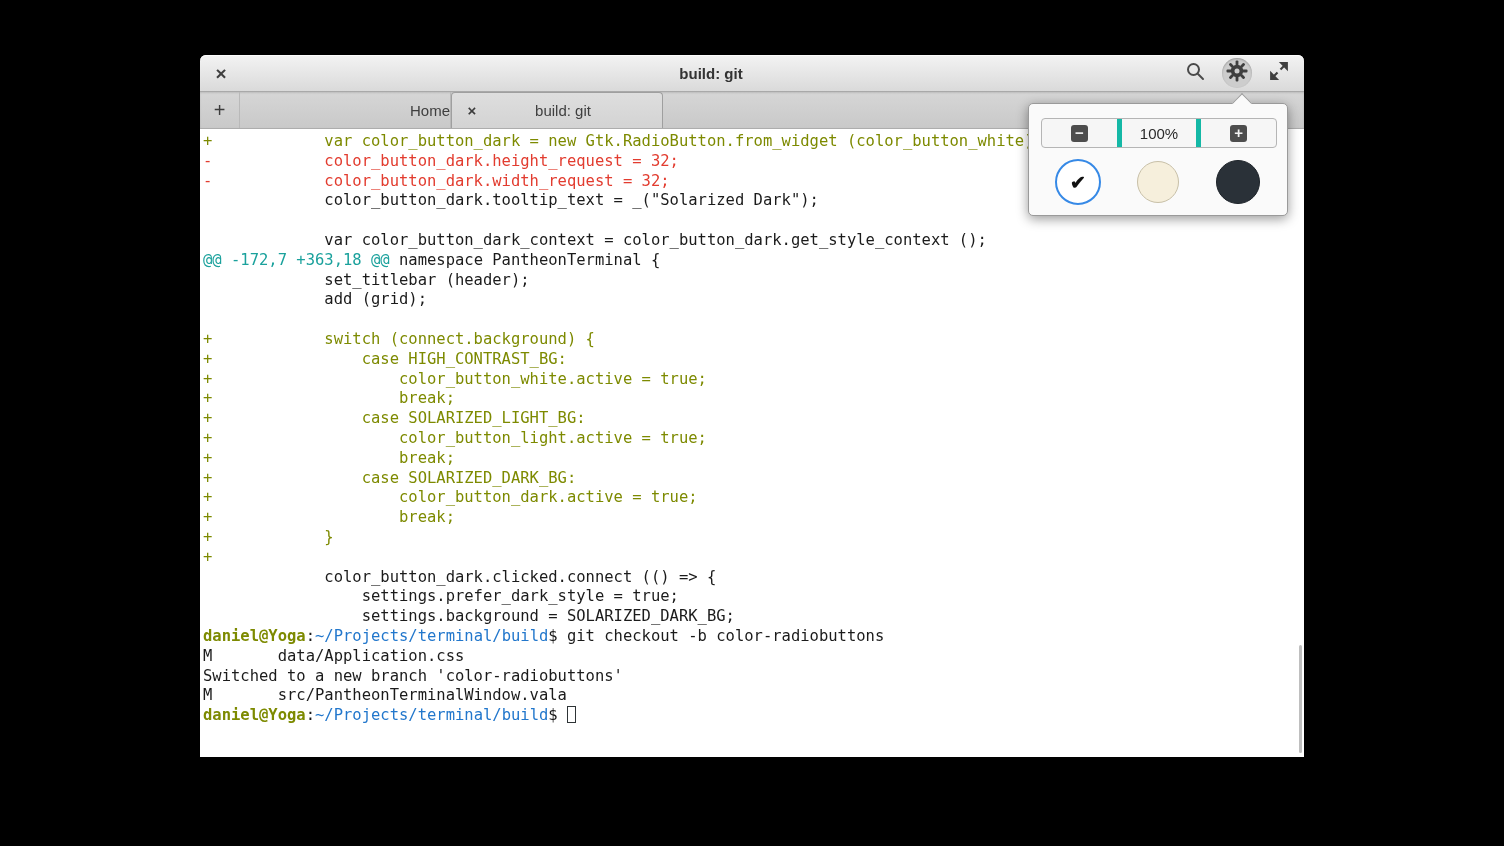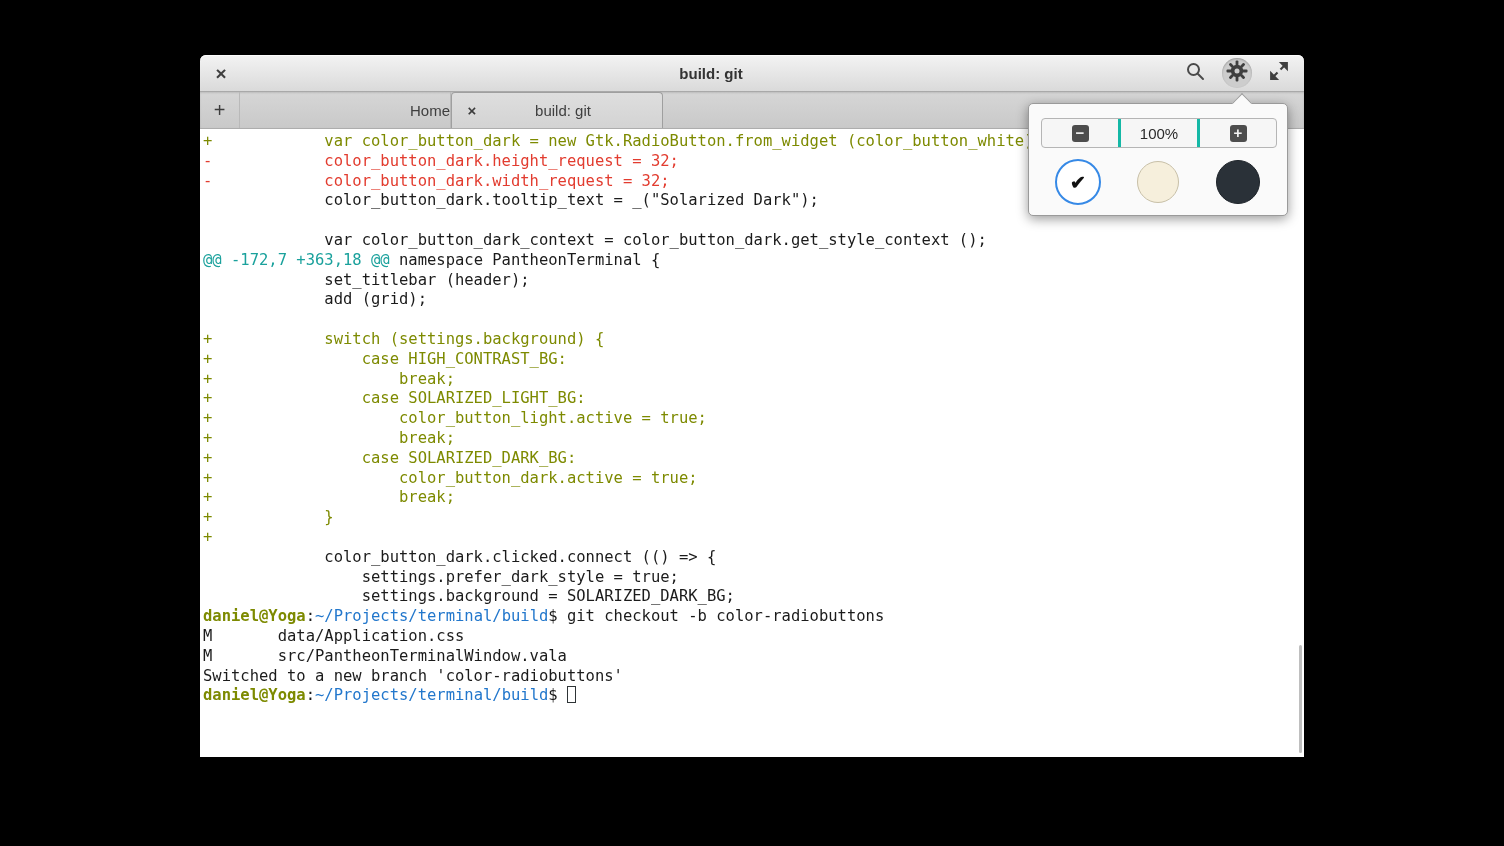--- a/index.html
+++ b/index.html
@@ -57,21 +57,21 @@
   .popover { position:absolute; left:1028px; top:103px; width:260px; height:113px;
              background:#fafafa; border:1px solid #9a9a9a; border-radius:5px;
              box-shadow:0 3px 12px rgba(0,0,0,.4); z-index:10; }
   .popover-arrow { position:absolute; top:-8px; left:206px; width:14px; height:14px;
                    background:#fafafa; border-left:1px solid #9a9a9a;
                    border-top:1px solid #9a9a9a; transform:rotate(45deg); }
   .zoomrow { position:absolute; left:12px; top:14px; width:236px; height:30px;
              display:flex; background:#f6f6f6; border:1px solid #b5b5b5;
              border-radius:4px; overflow:hidden; }
   .zseg { flex:1; display:flex; align-items:center; justify-content:center; }
-  .zseg + .zseg { border-left:3px solid #14b8a6; }
+  .zseg + .zseg { border-left:5px solid #14b8a6; }
   .zchip { width:17px; height:17px; background:#4d4d4d; border-radius:3px;
            color:#f2f2f2; font-size:15px; font-weight:bold; line-height:16px;
            text-align:center; }
   .zlevel { font-size:15px; color:#2b2b2b; }
   .circle { position:absolute; border-radius:50%; }
   .circle.selected { border-width:2.5px !important;
                      display:flex; align-items:center; justify-content:center; }
   .check { font-size:19px; font-weight:bold; color:#111; }
 </style>
 </head>
@@ -138,38 +138,39 @@
         <div class="tl"><span class="seg-add">+            var color_button_dark = new Gtk.RadioButton.from_widget (color_button_white)</span></div>
         <div class="tl"><span class="seg-del">-            color_button_dark.height_request = 32;</span></div>
         <div class="tl"><span class="seg-del">-            color_button_dark.width_request = 32;</span></div>
         <div class="tl"><span class="seg-plain">             color_button_dark.tooltip_text = _("Solarized Dark");</span></div>
         <div class="tl"></div>
         <div class="tl"><span class="seg-plain">             var color_button_dark_context = color_button_dark.get_style_context ();</span></div>
         <div class="tl"><span class="seg-hunk">@@ -172,7 +363,18 @@</span><span class="seg-plain"> namespace PantheonTerminal {</span></div>
         <div class="tl"><span class="seg-plain">             set_titlebar (header);</span></div>
         <div class="tl"><span class="seg-plain">             add (grid);</span></div>
         <div class="tl"></div>
-        <div class="tl"><span class="seg-add">+            switch (settings.background) {</span></div>
+        <div class="tl"><span class="seg-add">+            switch (connect.background) {</span></div>
         <div class="tl"><span class="seg-add">+                case HIGH_CONTRAST_BG:</span></div>
+        <div class="tl"><span class="seg-add">+                    color_button_white.active = true;</span></div>
         <div class="tl"><span class="seg-add">+                    break;</span></div>
         <div class="tl"><span class="seg-add">+                case SOLARIZED_LIGHT_BG:</span></div>
         <div class="tl"><span class="seg-add">+                    color_button_light.active = true;</span></div>
         <div class="tl"><span class="seg-add">+                    break;</span></div>
         <div class="tl"><span class="seg-add">+                case SOLARIZED_DARK_BG:</span></div>
         <div class="tl"><span class="seg-add">+                    color_button_dark.active = true;</span></div>
         <div class="tl"><span class="seg-add">+                    break;</span></div>
         <div class="tl"><span class="seg-add">+            }</span></div>
         <div class="tl"><span class="seg-add">+</span></div>
         <div class="tl"><span class="seg-plain">             color_button_dark.clicked.connect (() =&gt; {</span></div>
         <div class="tl"><span class="seg-plain">                 settings.prefer_dark_style = true;</span></div>
         <div class="tl"><span class="seg-plain">                 settings.background = SOLARIZED_DARK_BG;</span></div>
         <div class="tl"><span class="seg-pgreen">daniel@Yoga</span><span class="seg-plain">:</span><span class="seg-pblue">~/Projects/terminal/build</span><span class="seg-plain">$ git checkout -b color-radiobuttons</span></div>
         <div class="tl"><span class="seg-plain">M       data/Application.css</span></div>
+        <div class="tl"><span class="seg-plain">Switched to a new branch 'color-radiobuttons'</span></div>
         <div class="tl"><span class="seg-plain">M       src/PantheonTerminalWindow.vala</span></div>
-        <div class="tl"><span class="seg-plain">Switched to a new branch 'color-radiobuttons'</span></div>
         <div class="tl"><span class="seg-pgreen">daniel@Yoga</span><span class="seg-plain">:</span><span class="seg-pblue">~/Projects/terminal/build</span><span class="seg-plain">$ </span><span class="term-cursor"></span></div>
       </div>
     <div class="scroll-thumb"></div>
   </div>
 </div>
 
 <div class="popover">
   <div class="popover-arrow"></div>
   <div class="zoomrow">
     <div class="zseg">

